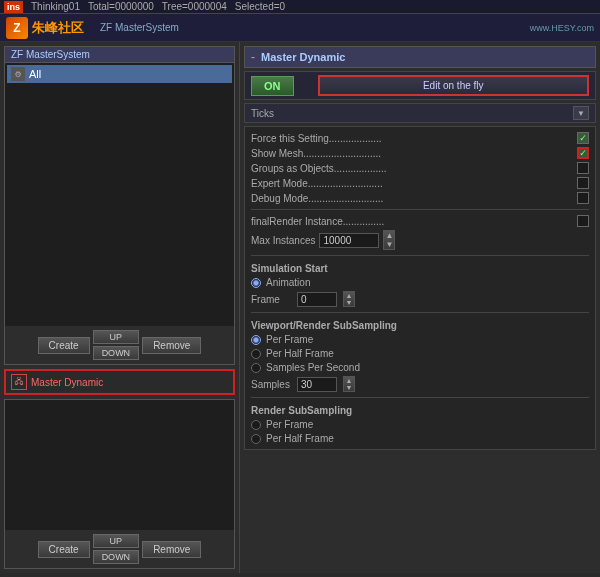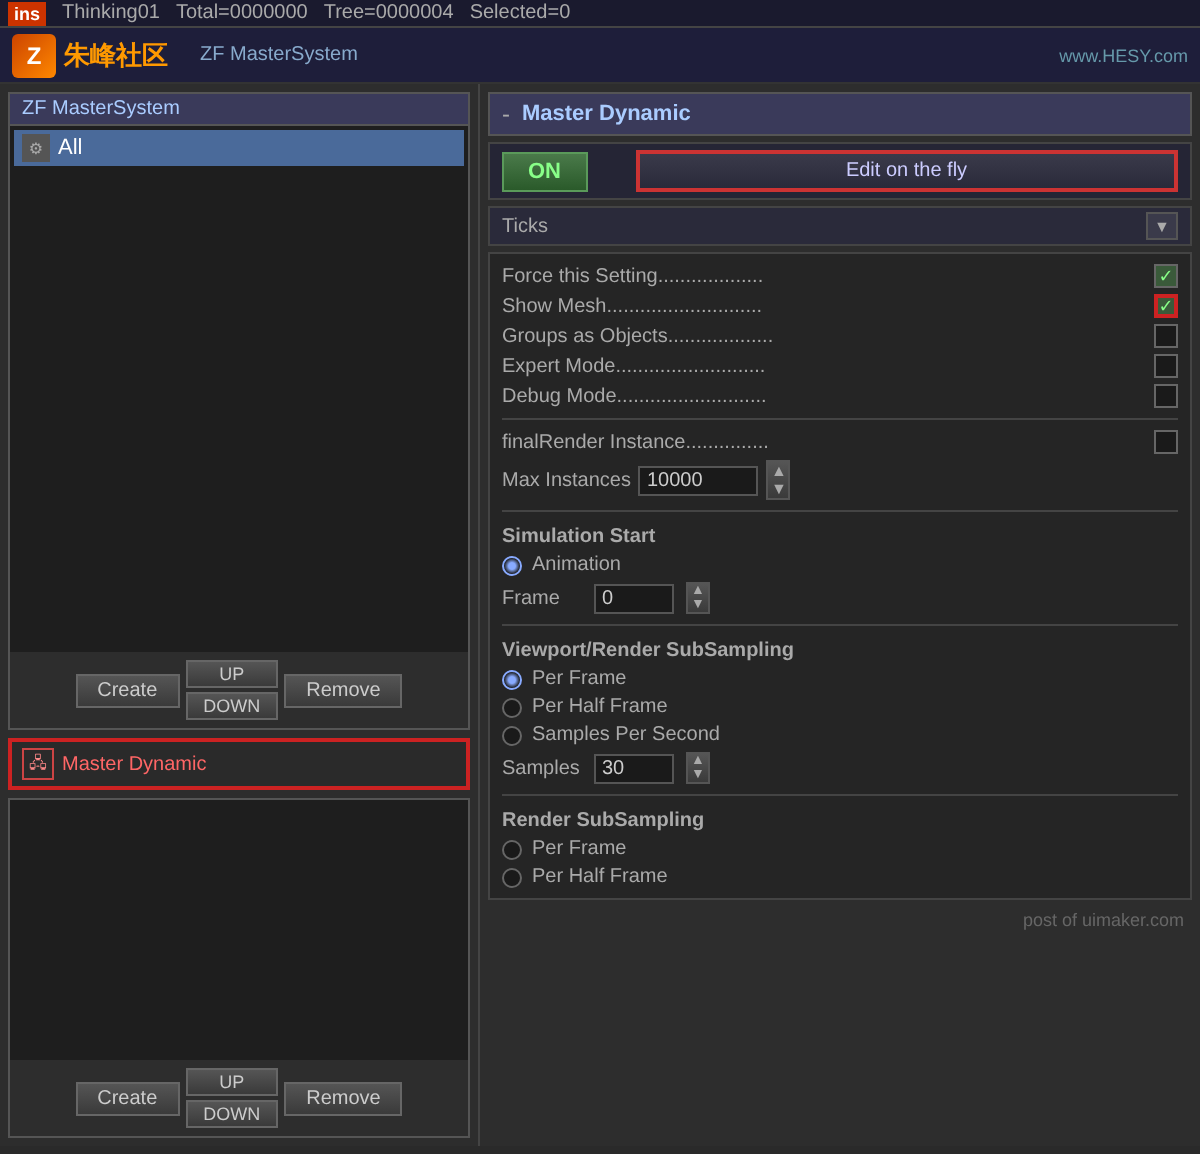--- a/index.html
+++ b/index.html
@@ -617,17 +617,16 @@
         <div class="radio"></div>
         <span class="radio-label">Per Frame</span>
       </div>
       <div class="radio-row">
         <div class="radio"></div>
         <span class="radio-label">Per Half Frame</span>
       </div>
 
     </div>
 
-    <div class="scroll-hint">post of uimaker.com</div>
 
   </div>
 
 </div>
 
 </body></html>

